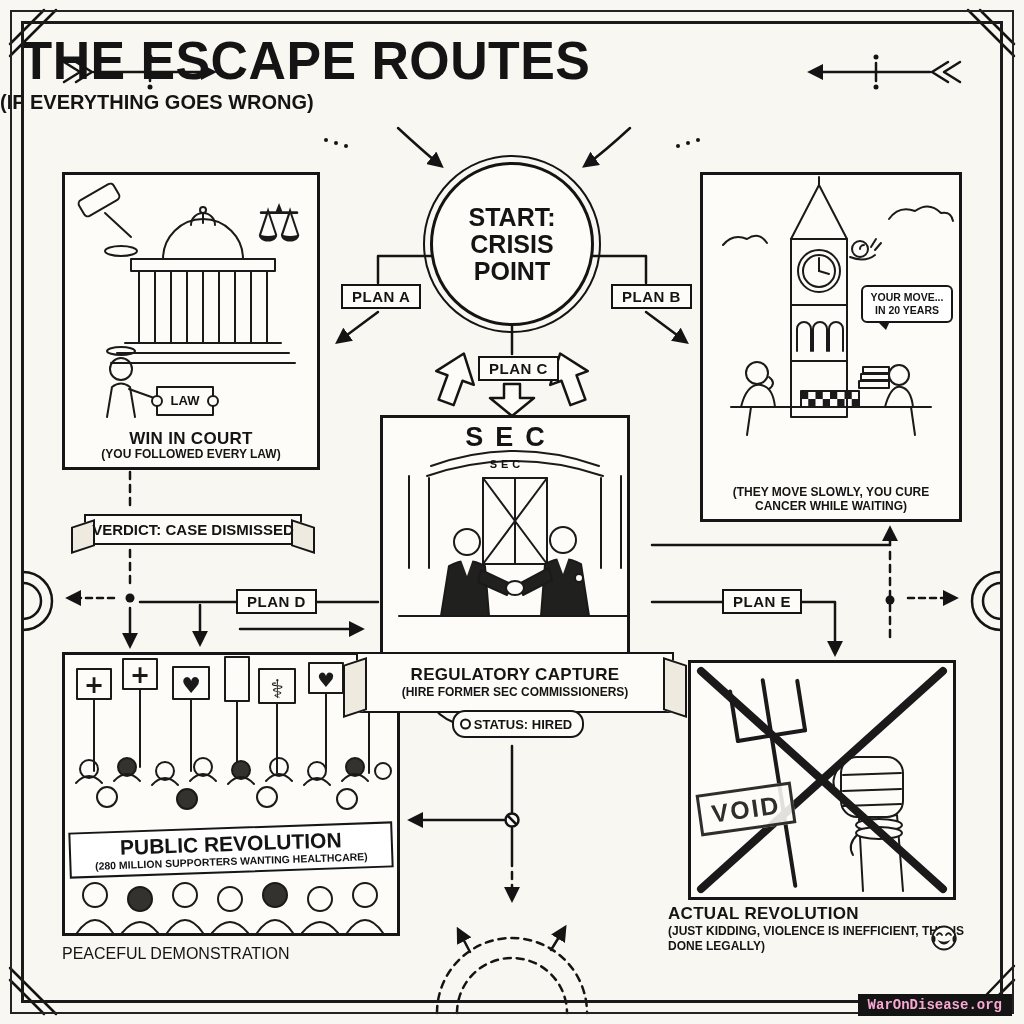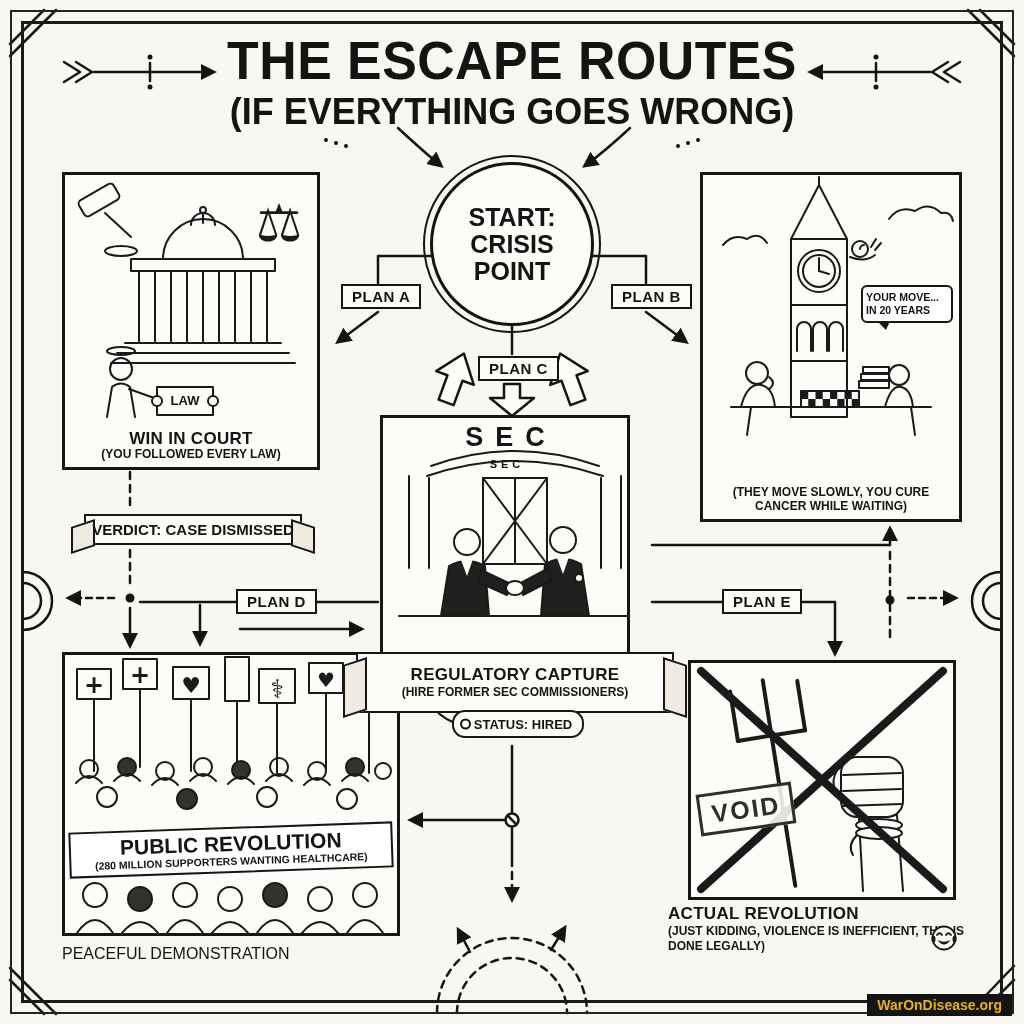--- a/index.html
+++ b/index.html
@@ -4,42 +4,42 @@
 <style>
   *{margin:0;padding:0;box-sizing:border-box}
   html,body{width:1024px;height:1024px}
   body{background:#e8e6df;font-family:"Liberation Sans",sans-serif}
   .page{position:relative;width:1024px;height:1024px;background:#f9f7f1;color:#141414;overflow:hidden}
   .frame-outer{position:absolute;inset:10px;border:2px solid #232323;pointer-events:none;z-index:4}
   .frame-inner{position:absolute;inset:21px;border:3px solid #1a1a1a;pointer-events:none;z-index:4}
   .overlay{position:absolute;left:0;top:0;z-index:1}
   svg text{font-family:"DejaVu Sans",sans-serif;font-weight:700}
 
-  .title-wrap{position:absolute;left:0;right:0;top:32px;text-align:center;z-index:2}
+  .title-wrap{position:absolute;left:0;right:0;top:32px;text-align:left;z-index:2}
   .title-main{font-size:54px;font-weight:800;letter-spacing:.5px;transform:scaleX(.96);line-height:1.05}
-  .title-sub{font-size:36px;font-weight:800;margin-top:2px}
+  .title-sub{font-size:20px;font-weight:800;margin-top:2px}
 
   .start-circle{position:absolute;left:430px;top:162px;width:164px;height:164px;border:3px solid #141414;
     outline:2px solid #141414;outline-offset:5px;border-radius:50%;background:#fdfcf8;display:flex;
     flex-direction:column;align-items:center;justify-content:center;z-index:2;text-align:center}
   .start-circle div{font-size:25px;font-weight:700;line-height:1.08}
 
   .plan{position:absolute;border:2.5px solid #141414;background:#fdfcf8;font-weight:800;font-size:15px;
     padding:2px 9px;z-index:3;letter-spacing:.5px;white-space:nowrap}
 
   .panel{position:absolute;background:#fdfcf8;border:3px solid #161616;z-index:2;overflow:hidden}
   .panel-caption{position:absolute;left:4px;right:4px;bottom:5px;text-align:center;line-height:1.15}
   .cap-main{font-size:17px;font-weight:800;letter-spacing:.3px}
   .cap-main.small{font-size:15.5px}
   .cap-sub{font-size:12px;font-weight:700}
 
   .law-label{position:absolute;left:92px;top:218px;width:56px;text-align:center;font-size:13px;font-weight:800}
 
   .bubble{position:absolute;left:158px;top:110px;width:92px;border:2px solid #161616;border-radius:6px;
-    background:#fff;font-size:10.5px;font-weight:800;padding:4px 3px;line-height:1.25;z-index:3}
+    background:#fff;font-size:10.5px;font-weight:800;text-align:center;padding:4px 3px;line-height:1.25;z-index:3}
   .bubble::after{content:"";position:absolute;left:14px;bottom:-9px;width:0;height:0;
     border-left:9px solid transparent;border-right:4px solid transparent;border-top:9px solid #161616}
 
   .big-sec{position:absolute;left:0;right:0;top:4px;text-align:center;font-size:27px;font-weight:900;
     letter-spacing:12px;text-indent:12px}
   .small-sec{position:absolute;left:0;right:0;top:40px;text-align:center;font-size:11px;font-weight:800;
     letter-spacing:4px;text-indent:4px}
 
   .ribbon{position:absolute;border:2.5px solid #161616;background:#fdfcf8;text-align:center;z-index:3;padding:12px 6px}
   .ribbon::before,.ribbon::after{content:"";position:absolute;top:7px;width:20px;height:86%;
@@ -62,22 +62,22 @@
   .banner-crowd .l2{font-size:10.5px;font-weight:700}
 
   .caption-below{position:absolute;z-index:2;line-height:1.2}
 
   .stamp{position:absolute;left:698px;top:788px;width:96px;height:42px;border:3px solid #2e2e2c;
     display:flex;align-items:center;justify-content:center;font-size:25px;font-weight:900;letter-spacing:2px;
     color:#2e2e2c;transform:rotate(-8deg);background:rgba(253,252,248,.88);z-index:3}
 
   .laugh{position:absolute;left:930px;top:924px;width:28px;height:28px;z-index:3}
 
-  .watermark{position:absolute;right:12px;bottom:8px;background:#141414;color:#eab308;
-    font-family:Liberation Sans, sans-serif;font-size:14px;font-weight:700;padding:3px 10px;z-index:6}
+  .watermark{position:absolute;right:12px;bottom:8px;background:#141414;color:#f9a8d4;
+    font-family:Liberation Mono, monospace;font-size:14px;font-weight:700;padding:3px 10px;z-index:6}
 </style>
 </head>
 <body>
 
 <div class="page">
 
   <svg class="overlay" width="1024" height="1024" viewBox="0 0 1024 1024" stroke="#141414" fill="none" stroke-width="2.5" stroke-linecap="round" stroke-linejoin="round">
     <defs>
       <marker id="arw" viewBox="0 0 10 10" refX="7" refY="5" markerWidth="6.5" markerHeight="6.5" orient="auto-start-reverse">
         <path d="M0,0 L10,5 L0,10 z" fill="#141414" stroke="none"></path>

